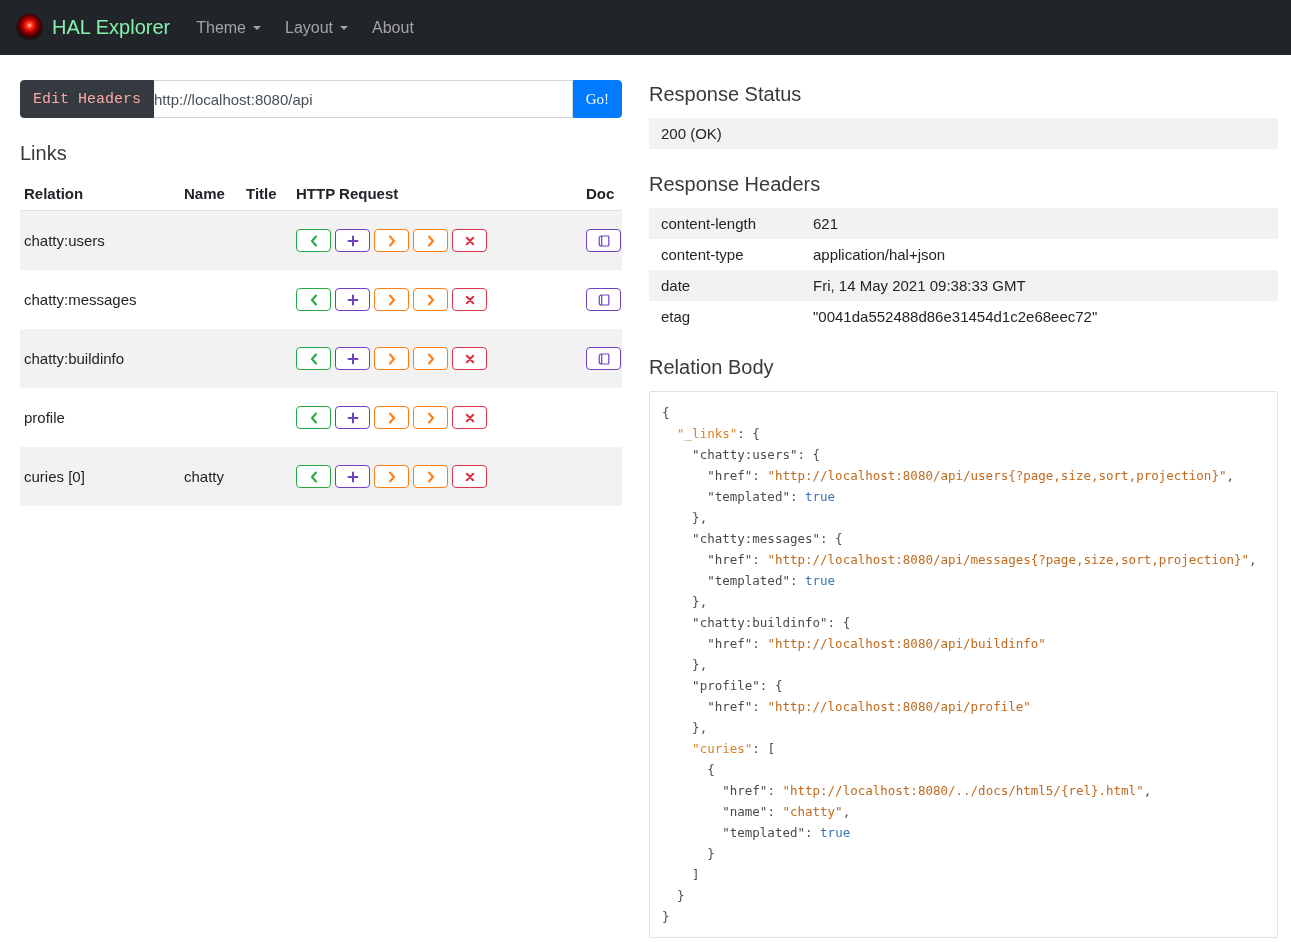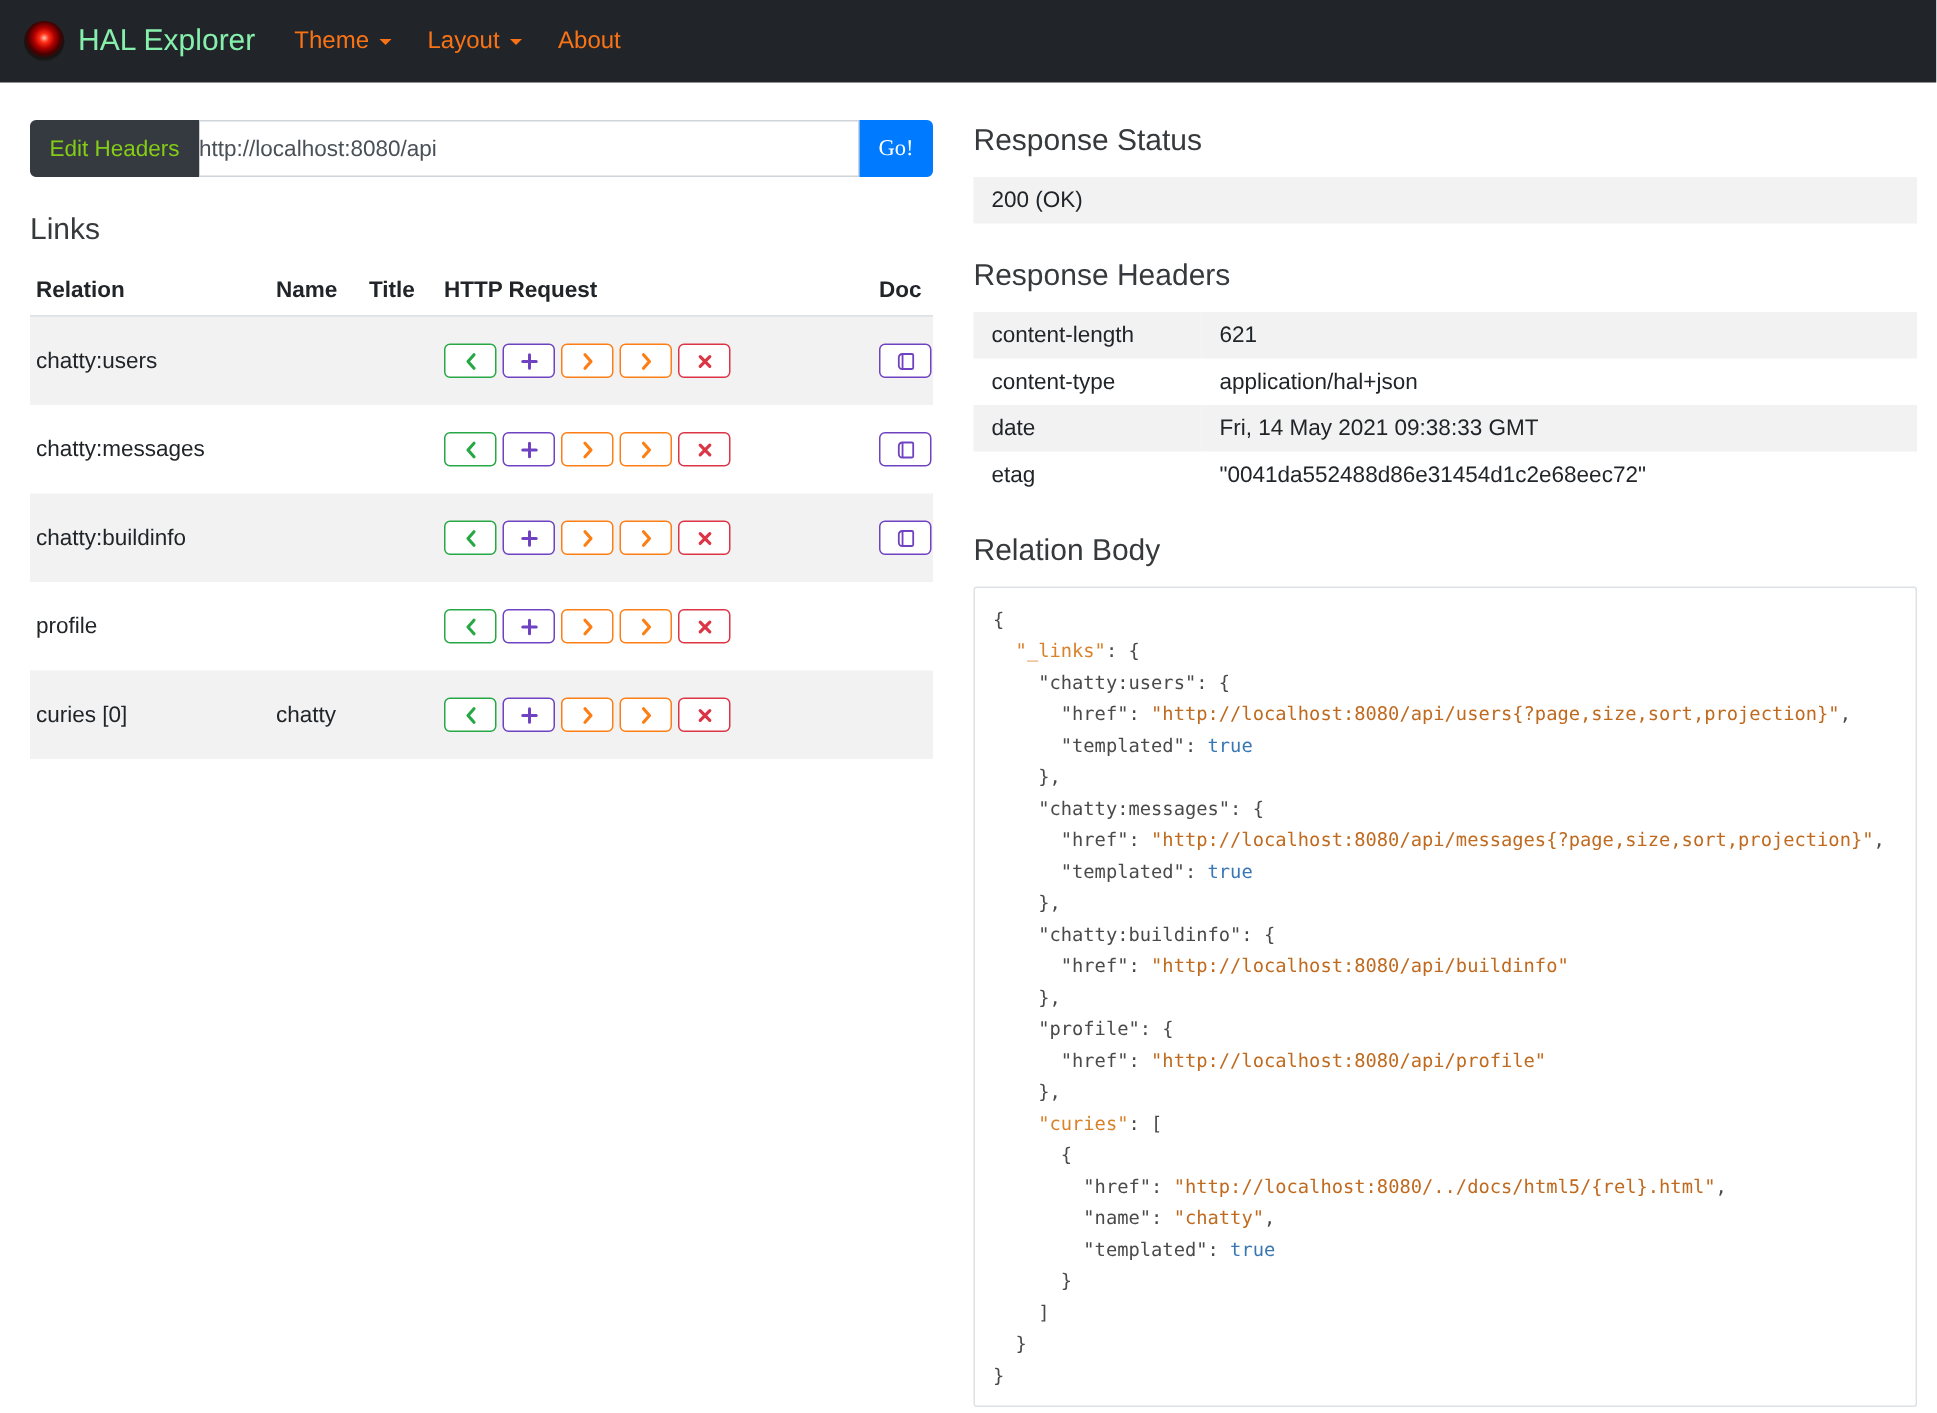--- a/index.html
+++ b/index.html
@@ -31,21 +31,21 @@
   .hal-eye {
     width: 27px; height: 27px;
     border-radius: 50%;
     background: radial-gradient(circle at 50% 42%,
       #ffc4ae 0%, #ff2e16 15%, #b00000 33%, #4a0000 52%,
       #151515 66%, #2b2b2b 86%, #0b0b0b 100%);
     flex: none;
   }
   .nav-items { display: flex; align-items: center; margin-left: 14px; }
   .nav-link {
-    color: #f97316;
+    color: #a3a3a3;
     font-size: 16px;
     padding: 0 12px;
     display: inline-flex;
     align-items: center;
     gap: 7px;
     cursor: pointer;
     text-decoration: none;
   }
   .caret {
     width: 0; height: 0;
@@ -66,23 +66,23 @@
     color: #373a3c;
     margin: 24px 0 12px 0;
   }
   .col-right h2.section:first-child { margin-top: 3px; }
 
   
   .input-group { display: flex; height: 38px; width: 100%; }
   .btn-edit-headers {
     background: #343a40;
     border: 1px solid #343a40;
-    color: #84cc16;
+    color: #fca5a5;
     font-size: 15px;
-    font-family: Liberation Sans, sans-serif;
+    font-family: Liberation Mono, monospace;
     padding: 0 12px;
     border-radius: 4px 0 0 4px;
     cursor: pointer;
     flex: none;
   }
   .url-input {
     flex: 1;
     border: 1px solid #ced4da;
     border-left: none;
     padding: 0 0;

